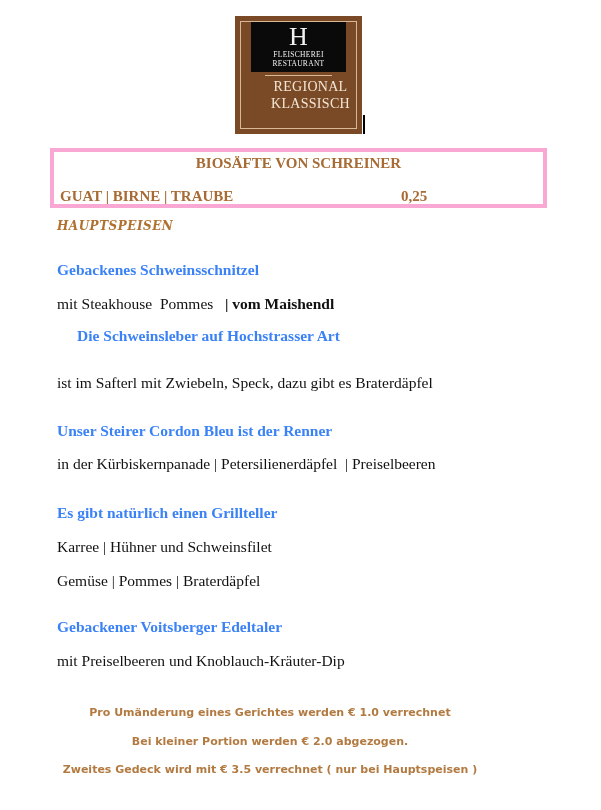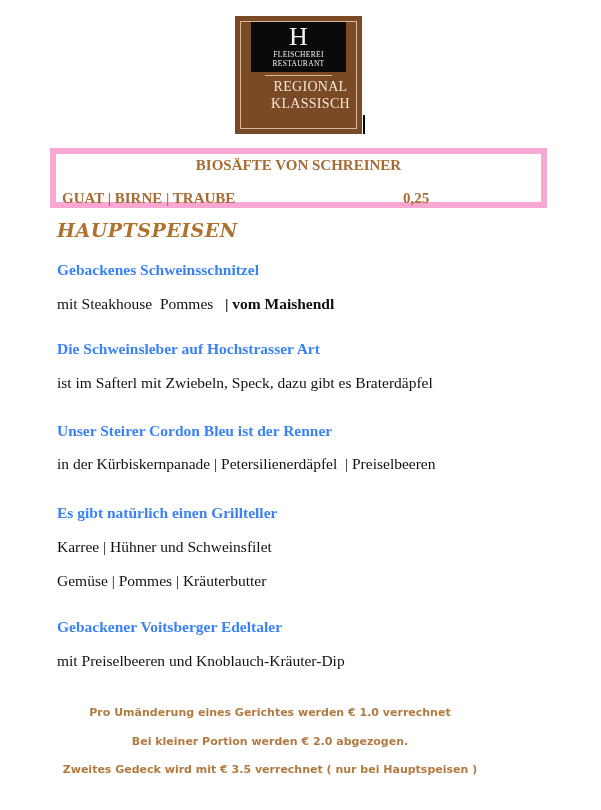--- a/index.html
+++ b/index.html
@@ -15,30 +15,30 @@
   .logo-h { font-family: "Liberation Serif", serif; font-size: 26px; line-height: 26px; margin-top: 2px; display:block; }
   .logo-sub { font-family: "Liberation Serif", serif; font-size: 7.5px; line-height: 9px; letter-spacing: 0.3px; display:block; }
   .logo-rule { position: absolute; left: 30px; width: 67px; top: 59px; height: 1px; background: #d9b896; }
   .logo-words { position: absolute; left: 0; right: 0; top: 62px; text-align: center; color: #f3e6d6;
                 font-family: "Liberation Serif", serif; font-size: 14px; line-height: 17px; letter-spacing: 0.3px; margin-left: 24px; }
   .logo-words span { display: block; }
 
   .cursor { position: absolute; left: 363px; top: 115px; width: 2px; height: 19px; background: #000; }
 
   .juice-box { position: absolute; left: 50px; top: 148px; width: 497px; height: 60px; box-sizing: border-box;
-               border: 6px solid #f9a8d4; }
+               border: 4px solid #f9a8d4; }
   .juice-title { position: absolute; left: 0; right: 0; top: 3px; text-align: center;
                  font-family: "Liberation Serif", serif; font-weight: bold; font-size: 15px; color: #a86b34; }
   .juice-line { position: absolute; left: 6px; top: 36px; font-family: "Liberation Serif", serif; font-weight: bold;
                 font-size: 15px; color: #a86b34; }
   .juice-size { position: absolute; left: 347px; top: 36px; font-family: "Liberation Serif", serif; font-weight: bold;
                 font-size: 15px; color: #a86b34; }
 
   .section-title { position: absolute; left: 57px; top: 219px; font-family: "DejaVu Serif", serif; font-style: italic;
-                   font-weight: bold; font-size: 19px; color: #b0712e; letter-spacing: 0.5px; }
+                   font-weight: bold; font-size: 12px; color: #b0712e; letter-spacing: 0.5px; }
 
   .dish { position: absolute; left: 57px; font-family: "Liberation Serif", serif; font-size: 15.5px; }
   .dish-name { font-weight: bold; color: #3b82f6; }
   .dish-desc { color: #111; }
   .bold { font-weight: bold; }
 
   .footer-note { position: absolute; left: 0; width: 540px; text-align: center;
                  font-family: "DejaVu Sans", sans-serif; font-weight: bold; font-size: 11px; color: #b27a40; }
 </style>
 </head>
@@ -64,28 +64,28 @@
   <div class="juice-title">BIOSÄFTE VON SCHREINER</div>
   <div class="juice-line">GUAT | BIRNE | TRAUBE</div>
   <div class="juice-size">0,25</div>
 </div>
 
 <div class="section-title">HAUPTSPEISEN</div>
 
 <div class="dish" style="top:261px;"><span class="dish-name">Gebackenes Schweinsschnitzel</span></div>
 <div class="dish" style="top:295px;white-space:pre;"><span class="dish-desc">mit Steakhouse  Pommes   </span><span class="bold">| vom Maishendl</span></div>
 
-<div class="dish" style="top:340px;"><span class="dish-name">Die Schweinsleber auf Hochstrasser Art</span></div>
+<div class="dish" style="top:327px;margin-left:20px;"><span class="dish-name">Die Schweinsleber auf Hochstrasser Art</span></div>
 <div class="dish" style="top:374px;"><span class="dish-desc">ist im Safterl mit Zwiebeln, Speck, dazu gibt es Braterdäpfel</span></div>
 
 <div class="dish" style="top:422px;"><span class="dish-name">Unser Steirer Cordon Bleu ist der Renner</span></div>
 <div class="dish" style="top:455px;white-space:pre;"><span class="dish-desc">in der Kürbiskernpanade | Petersilienerdäpfel  | Preiselbeeren</span></div>
 
 <div class="dish" style="top:504px;"><span class="dish-name">Es gibt natürlich einen Grillteller</span></div>
 <div class="dish" style="top:538px;"><span class="dish-desc">Karree | Hühner und Schweinsfilet</span></div>
-<div class="dish" style="top:572px;"><span class="dish-desc">Gemüse | Pommes | Kräuterbutter</span></div>
+<div class="dish" style="top:572px;"><span class="dish-desc">Gemüse | Pommes | Braterdäpfel</span></div>
 
 <div class="dish" style="top:618px;"><span class="dish-name">Gebackener Voitsberger Edeltaler</span></div>
 <div class="dish" style="top:652px;"><span class="dish-desc">mit Preiselbeeren und Knoblauch-Kräuter-Dip</span></div>
 
 <div class="footer-note" style="top:706px;">Pro Umänderung eines Gerichtes werden € 1.0 verrechnet</div>
 <div class="footer-note" style="top:735px;">Bei kleiner Portion werden € 2.0 abgezogen.</div>
 <div class="footer-note" style="top:763px;">Zweites Gedeck wird mit € 3.5 verrechnet ( nur bei Hauptspeisen )</div>
 
 </body></html>

